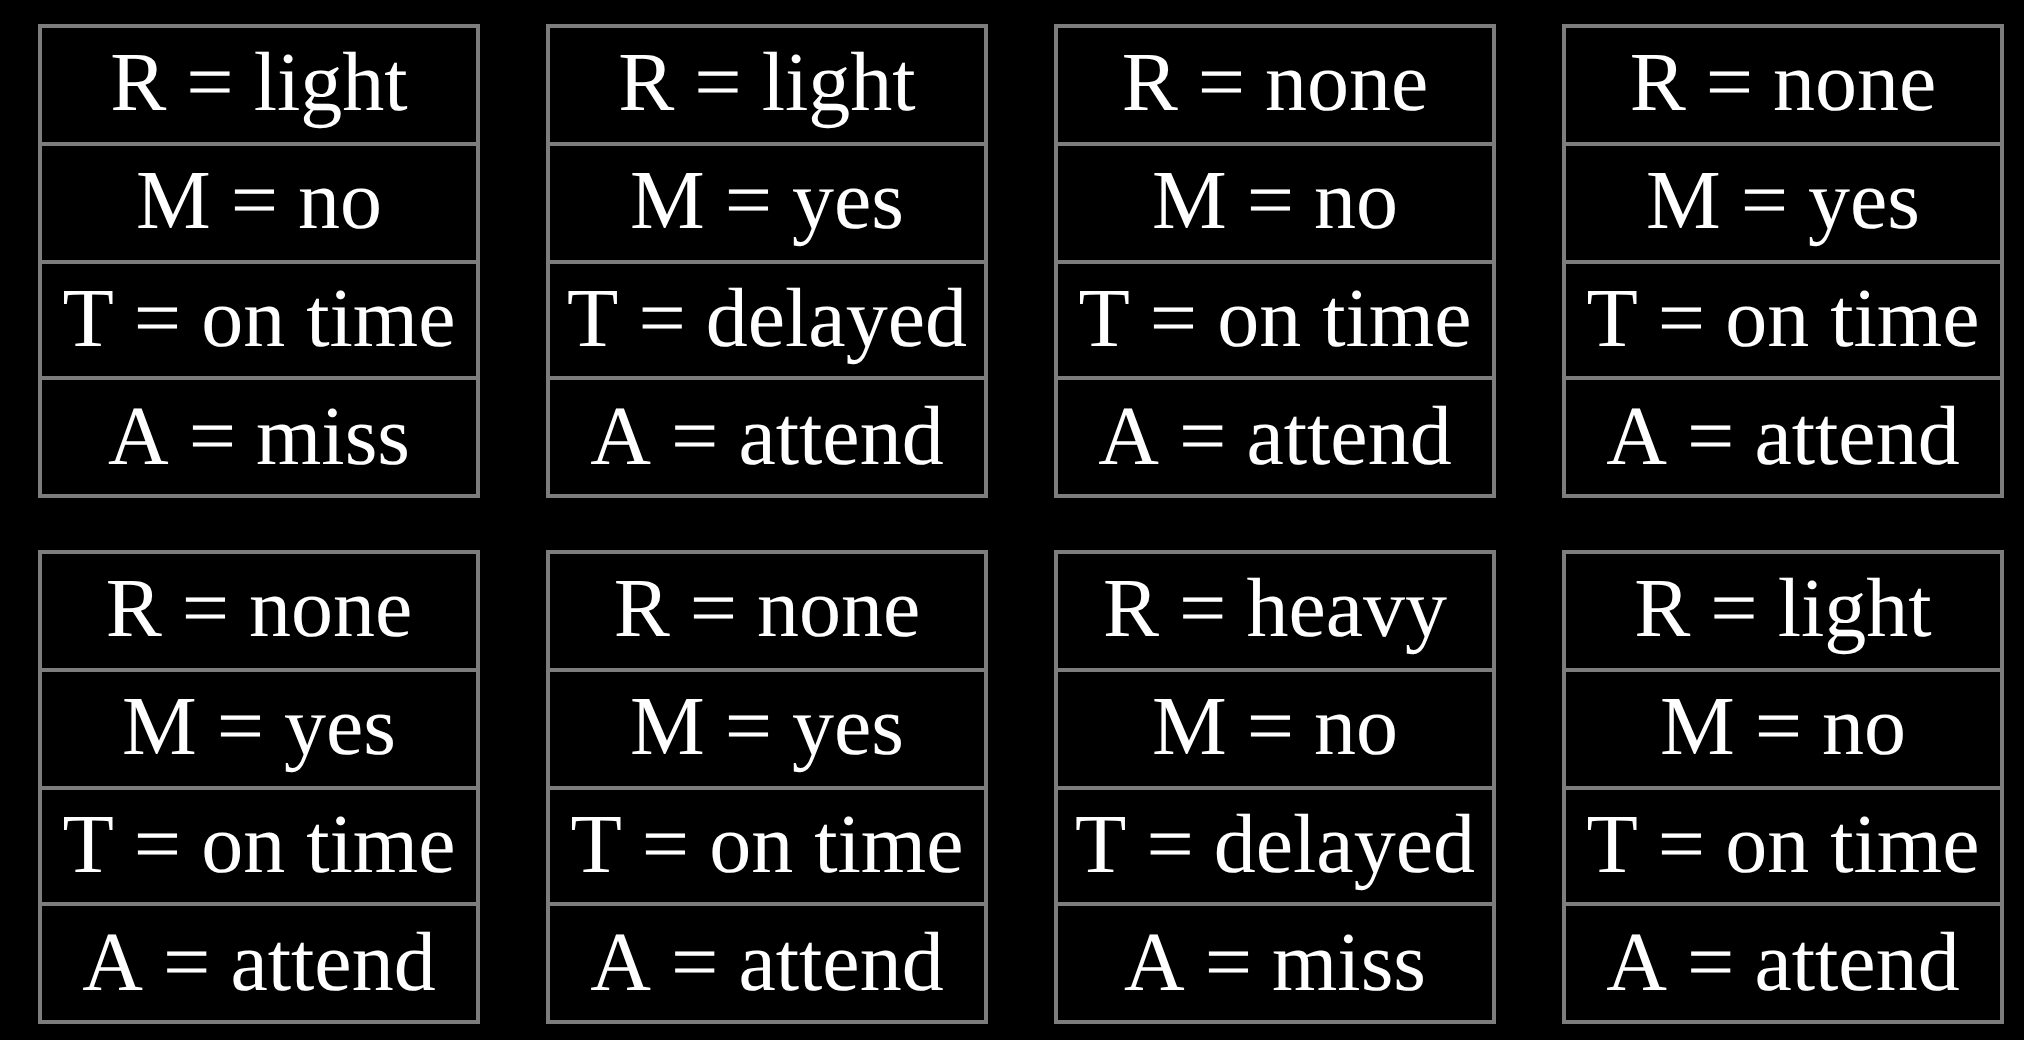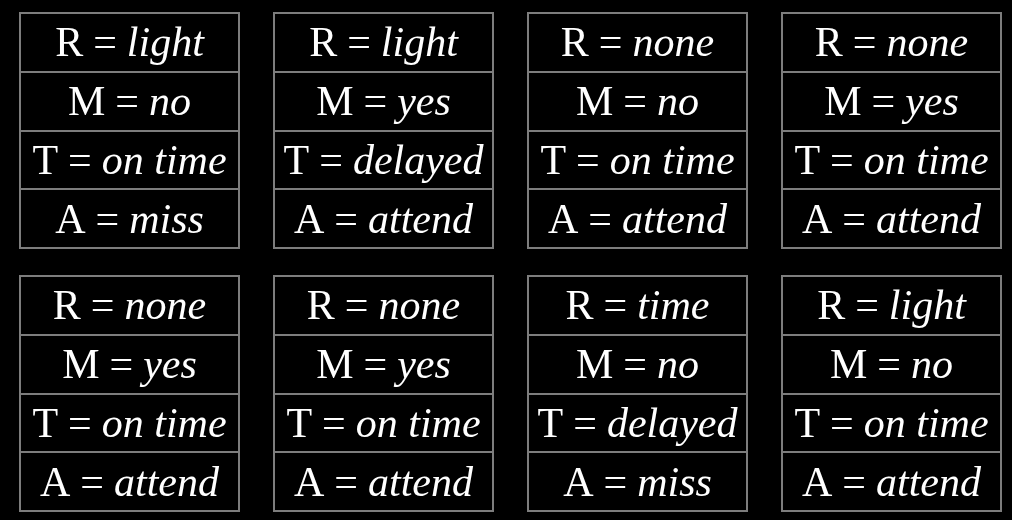--- a/index.html
+++ b/index.html
@@ -35,21 +35,21 @@
     color: #ffffff;
     font-family: "Liberation Serif", "DejaVu Serif", serif;
     font-size: 42px;
     line-height: 1;
     white-space: nowrap;
     overflow: hidden;
   }
   .cell:last-child { border-bottom: none; }
   .var { font-style: normal; }
   .eq  { font-style: normal; margin: 0 10px; }
-  .val { font-style: italic; }
+  .val { }
 </style>
 </head>
 <body>
 
 <div class="board">
 
   <div class="card">
     <div class="cell">
         <span class="var">R</span>
         <span class="eq">=</span>
@@ -184,21 +184,21 @@
         <span class="var">A</span>
         <span class="eq">=</span>
         <span class="val">attend</span>
       </div>
   </div>
 
   <div class="card">
     <div class="cell">
         <span class="var">R</span>
         <span class="eq">=</span>
-        <span class="val">time</span>
+        <span class="val">heavy</span>
       </div>
     <div class="cell">
         <span class="var">M</span>
         <span class="eq">=</span>
         <span class="val">no</span>
       </div>
     <div class="cell">
         <span class="var">T</span>
         <span class="eq">=</span>
         <span class="val">delayed</span>

